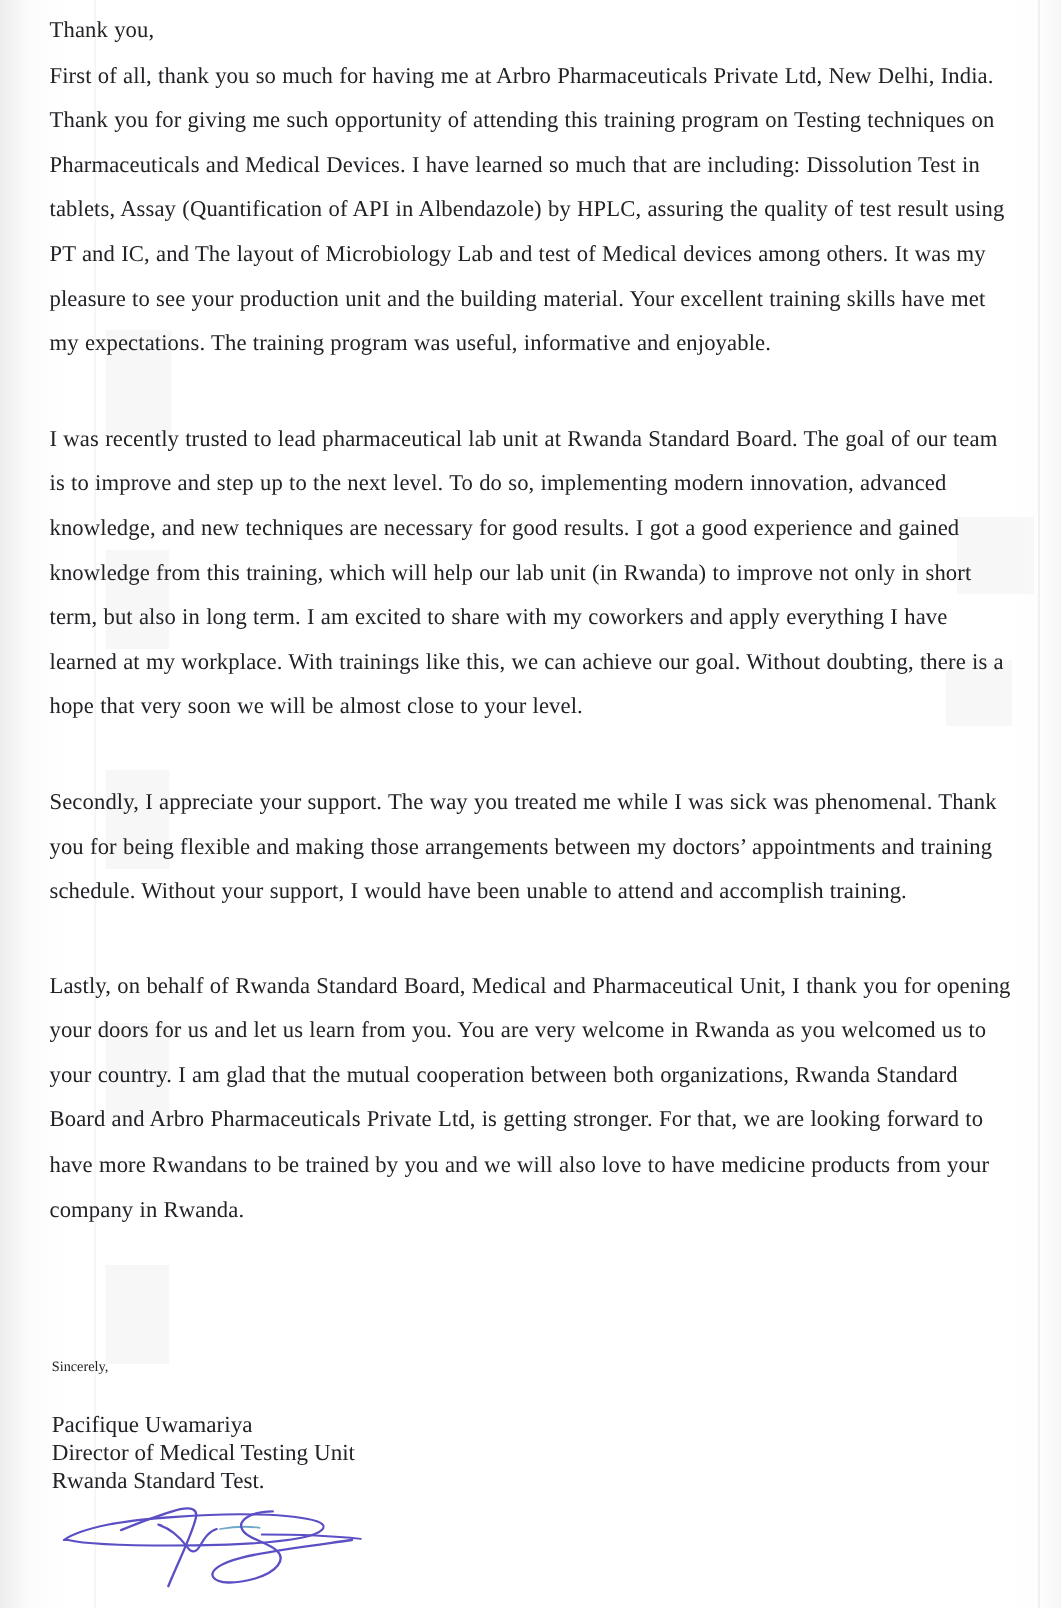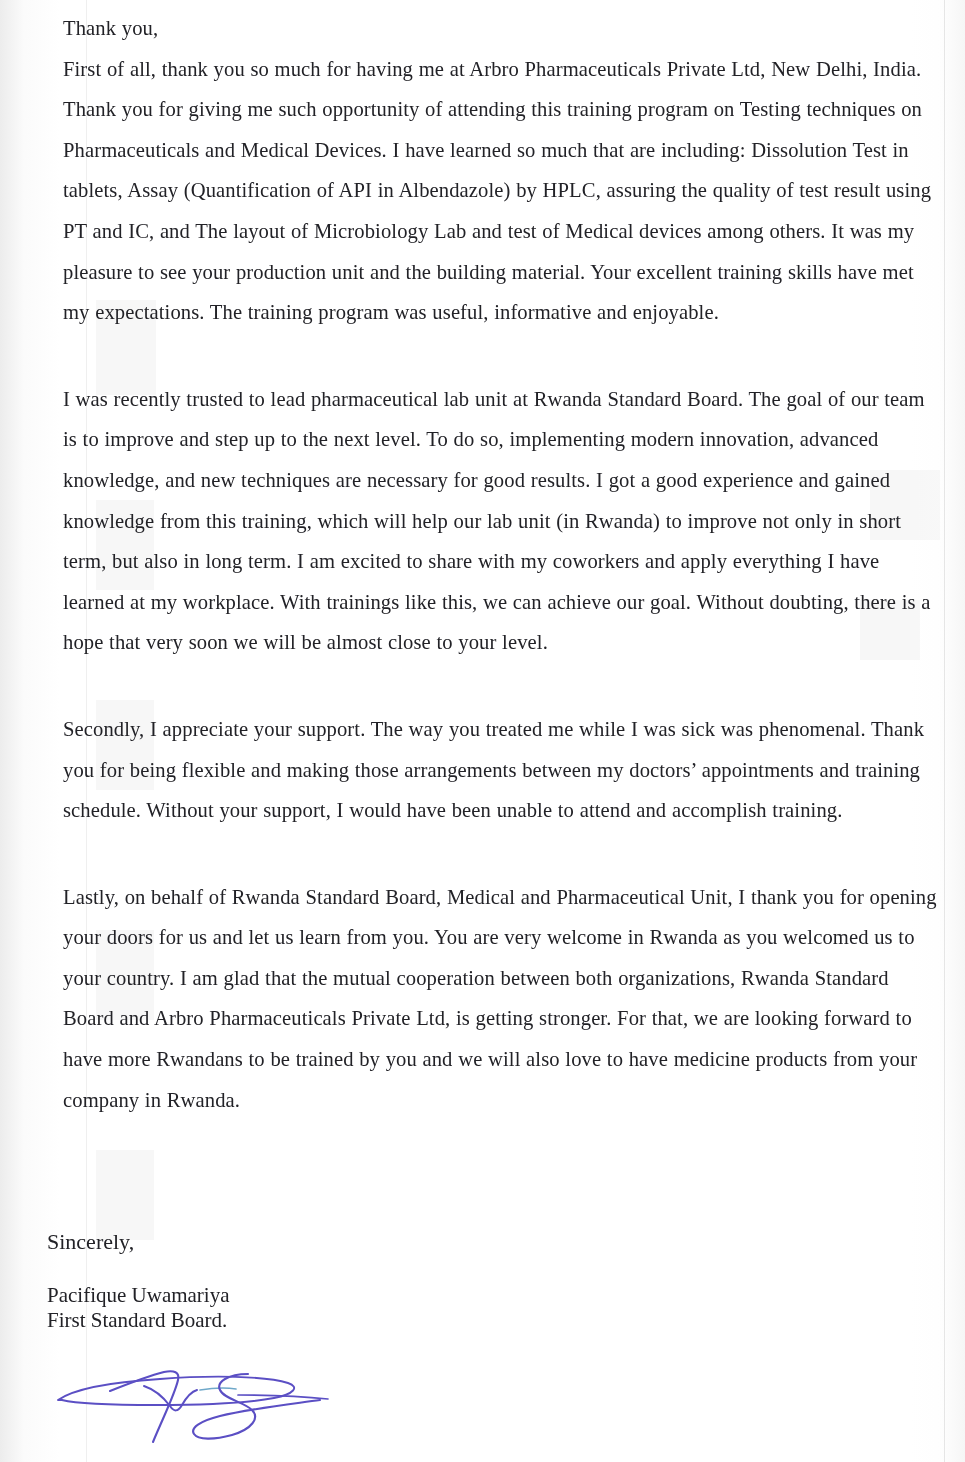--- a/index.html
+++ b/index.html
@@ -68,21 +68,21 @@
   }
 
   .content {
     position: relative;
     z-index: 2;
     padding: 0;
   }
 
   .letter-body {
     position: absolute;
-    left: 63px;
+    left: 45px;
     top: 8px;
     width: 876px;
   }
 
   p.para {
     margin: 0;
     font-size: 20.6px;
     line-height: 40.6px;
     text-align: left;
     letter-spacing: 0.1px;
@@ -95,21 +95,21 @@
   }
 
   .gap-para {
     height: 46px;
   }
 
   .closing {
     position: absolute;
     left: 47px;
     top: 1228px;
-    font-size: 22px;
+    font-size: 13px;
     line-height: 28px;
     color: #222227;
   }
 
   .signer-block {
     position: absolute;
     left: 47px;
     top: 1283px;
     font-size: 21px;
     line-height: 25.4px;
@@ -156,21 +156,22 @@
       <div class="gap-para"></div>
       <p class="para">Secondly, I appreciate your support. The way you treated me while I was sick was phenomenal. Thank you for being flexible and making those arrangements between my doctors’ appointments and training schedule.  Without your support, I would have been unable to attend and accomplish training.</p>
       <div class="gap-para"></div>
       <p class="para">Lastly, on behalf of Rwanda Standard Board, Medical and Pharmaceutical Unit, I thank you for opening your doors for us and let us learn from you. You are very welcome in Rwanda as you welcomed us to your country.  I am glad that the mutual cooperation between both organizations, Rwanda Standard Board and Arbro Pharmaceuticals Private Ltd, is getting stronger. For that, we are looking forward to have more Rwandans to be trained by you and we will also love to have medicine products from your company in Rwanda.</p>
     </div>
 
     <div class="closing">Sincerely,</div>
 
     <div class="signer-block">
       <div>Pacifique Uwamariya</div>
-      <div>First Standard Board.</div>
+      <div>Director of Medical Testing Unit</div>
+      <div>Rwanda Standard Test.</div>
     </div>
 
     <div class="signature">
       <svg viewBox="0 0 300 96" xmlns="http://www.w3.org/2000/svg" aria-hidden="true">
         <g fill="none" stroke="#5b4fc4" stroke-linecap="round" stroke-linejoin="round">
           <path d="M6 38 C 22 27, 60 20, 108 17 C 160 13, 214 14, 236 21 C 248 25, 242 32, 222 36 C 196 41, 150 43, 104 43 C 62 43, 26 42, 10 38 Z" stroke-width="1.9"></path>
           <path d="M58 29 C 78 21, 96 14, 112 10 C 122 8, 128 10, 126 18 C 123 32, 110 58, 101 80" stroke-width="2.1"></path>
           <path d="M92 24 C 104 28, 112 36, 118 44 C 122 50, 126 50, 130 43 C 134 36, 138 30, 145 28" stroke-width="2.0"></path>
           <path d="M148 28 C 160 26, 172 25, 184 27" stroke-width="1.6" stroke="#6fa8c9"></path>
           <path d="M196 12 C 176 12, 164 20, 168 28 C 172 37, 192 40, 200 48 C 208 56, 200 67, 180 73 C 162 78, 146 78, 142 72 C 138 66, 148 59, 168 54 C 196 47, 240 42, 268 38" stroke-width="2.1"></path>

